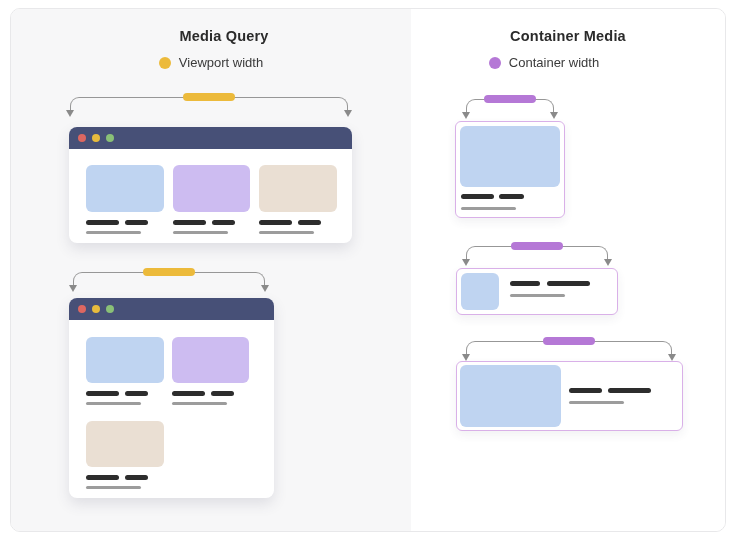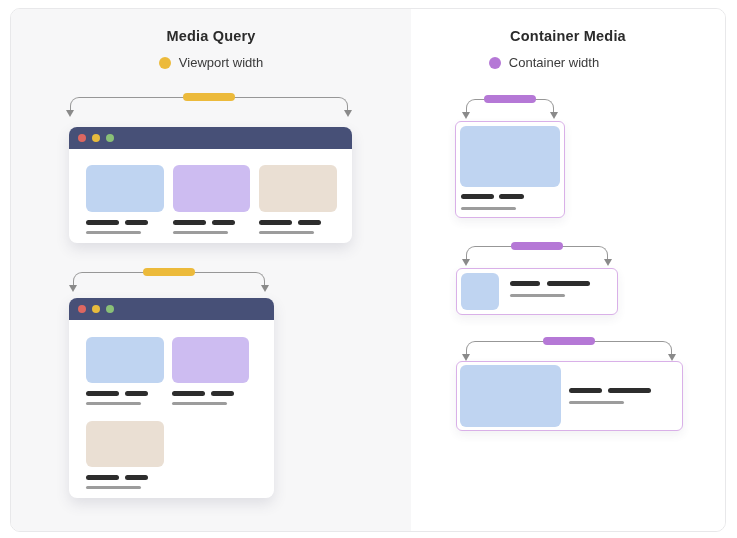--- a/index.html
+++ b/index.html
@@ -14,21 +14,21 @@
   html,body{margin:0;padding:0;background:#fff;}
   .stage{position:relative;width:737px;height:538px;background:#fff;
     font-family:"Liberation Sans","DejaVu Sans",sans-serif;overflow:hidden;}
   .panel{position:absolute;left:10px;top:8px;width:714px;height:522px;
     border:1px solid var(--panel-border);border-radius:10px;overflow:hidden;background:var(--right-panel-bg);}
   .col-left{position:absolute;left:0;top:0;width:400px;height:100%;background:var(--left-panel-bg);}
   .col-right{position:absolute;left:400px;top:0;width:314px;height:100%;background:var(--right-panel-bg);}
 
   .heading{position:absolute;top:19px;font-size:14.5px;font-weight:bold;color:var(--heading);
     text-align:center;letter-spacing:.2px;}
-  .heading.left{left:0;width:400px;}
+  .heading.left{left:13px;width:400px;}
   .heading.right{left:400px;width:314px;}
   .legend{position:absolute;top:46px;display:flex;align-items:center;justify-content:center;gap:8px;}
   .legend.left{left:0;width:400px;}
   .legend.right{left:376px;width:314px;}
   .legend-dot{width:12px;height:12px;border-radius:50%;}
   .legend-dot.yellow{background:var(--accent-yellow);}
   .legend-dot.purple{background:var(--accent-purple);}
   .legend-label{font-size:13px;color:var(--legend-text);}
 
   .bracket{position:absolute;height:21px;}

